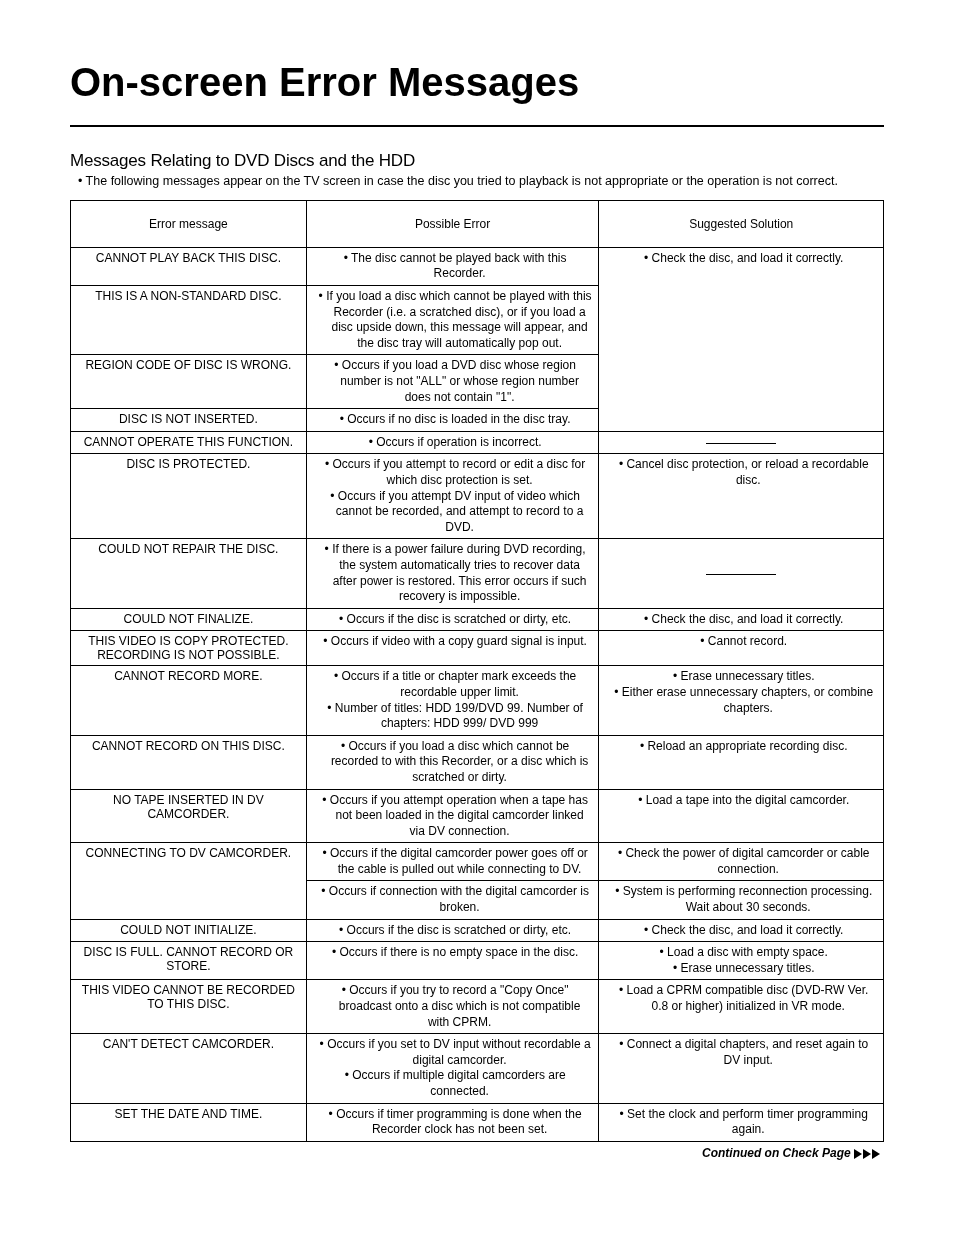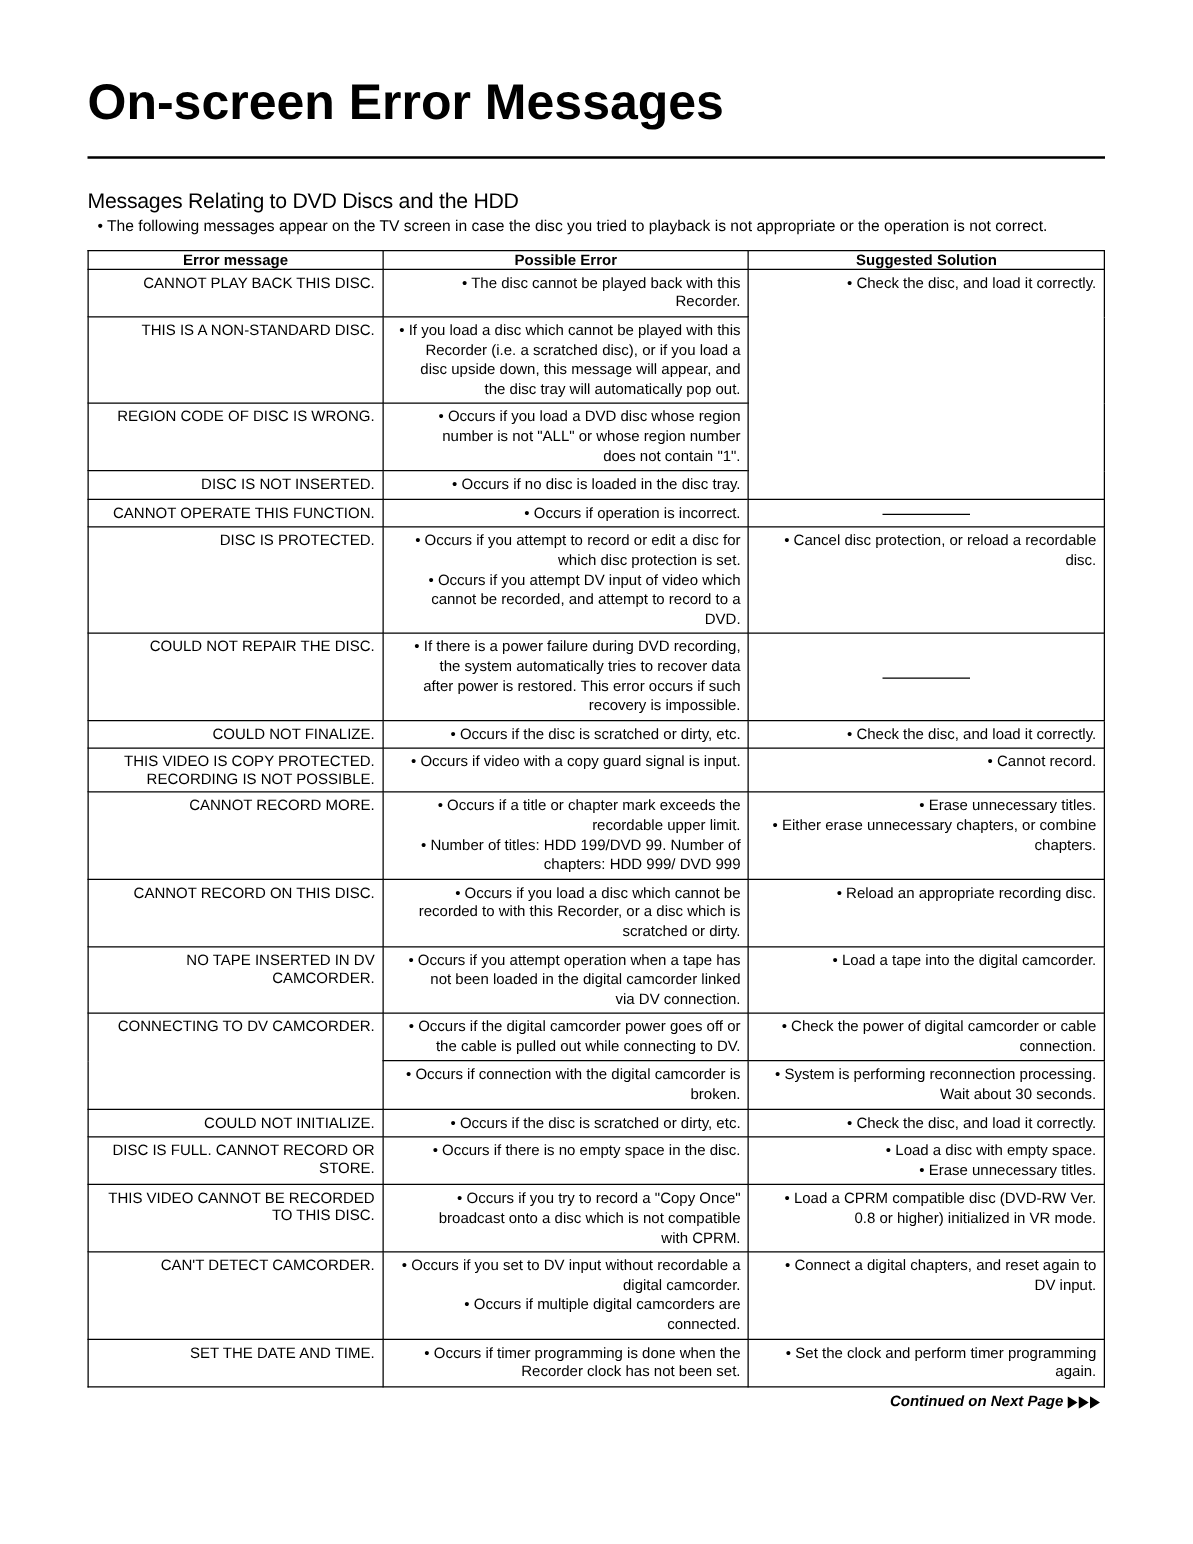--- a/index.html
+++ b/index.html
@@ -33,26 +33,26 @@
   }
   table {
     border-collapse: collapse;
     width: 100%;
     font-size: 12px;
   }
   th, td {
     border: 1px solid #000;
     padding: 3px 6px;
     vertical-align: top;
-    text-align: right;
+    text-align: center;
   }
   th {
-    font-weight: bold;
+    font-weight: normal;
     text-align: center;
-    padding: 0;
+    padding: 16px;
   }
   col.c1 { width: 29%; }
   col.c2 { width: 36%; }
   col.c3 { width: 35%; }
   ul {
     margin: 0;
     padding-left: 14px;
     list-style: none;
   }
   ul li {
@@ -338,21 +338,21 @@
         <td>
           <ul>
             <li>Set the clock and perform timer programming again.</li>
           </ul>
         </td>
       </tr>
     </tbody>
 </table>
 
 <div class="footer">
-  <b>Continued on Next Page</b>
+  <b>Continued on Check Page</b>
   <span class="arrows">
     <svg width="30" height="10">
         <polygon points="0,0 8,5 0,10" fill="#000"></polygon>
         <polygon points="9,0 17,5 9,10" fill="#000"></polygon>
         <polygon points="18,0 26,5 18,10" fill="#000"></polygon>
       </svg>
   </span>
 </div>
 
 </body></html>

